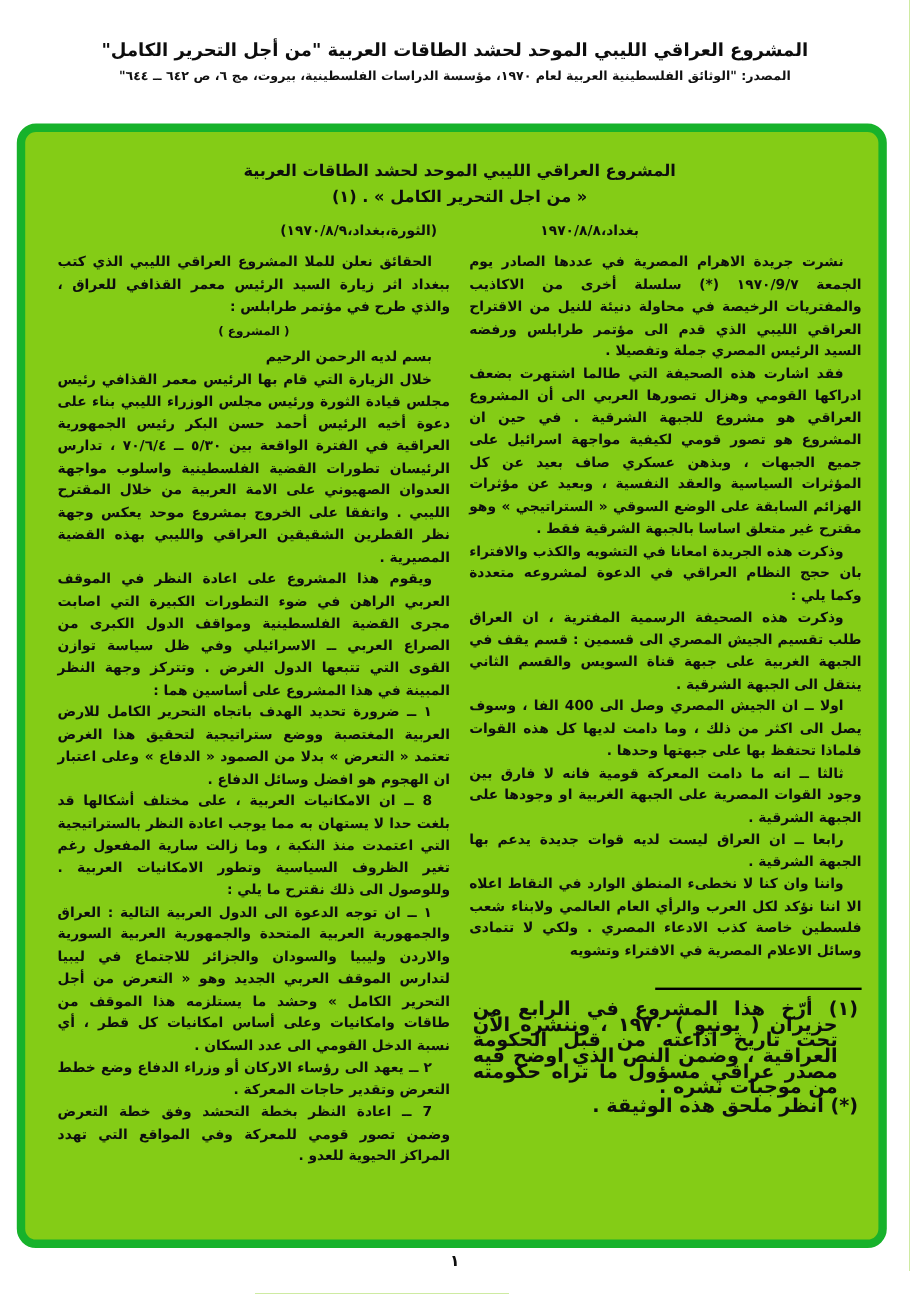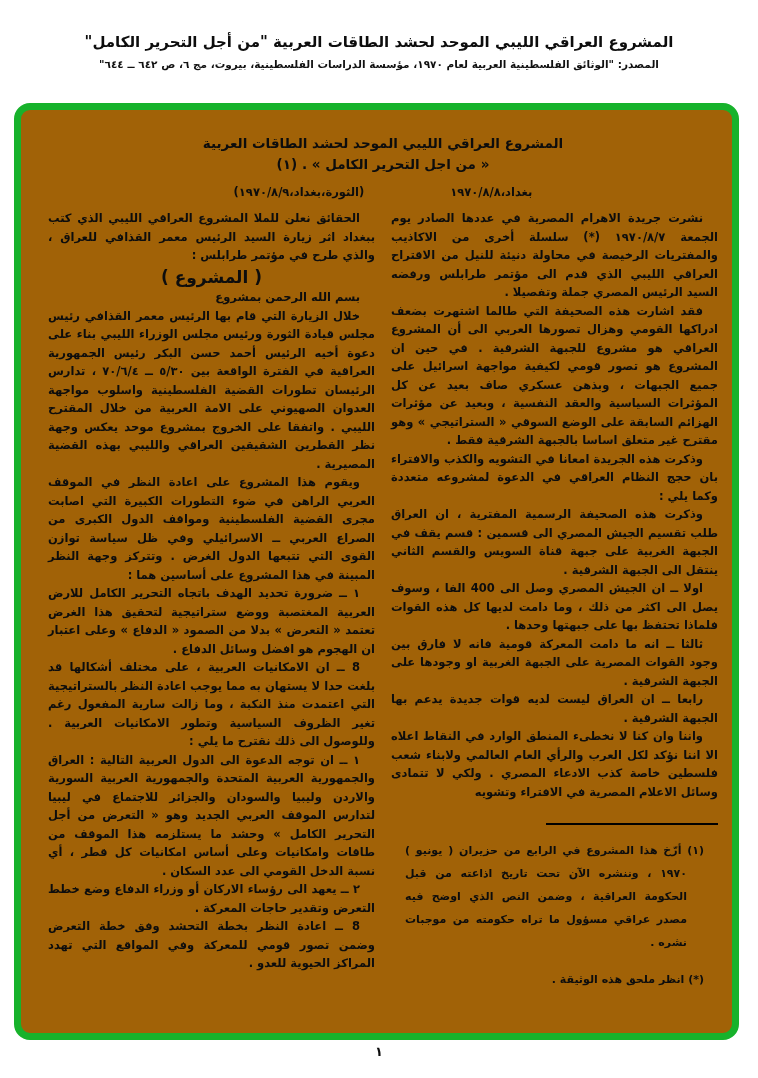--- a/index.html
+++ b/index.html
@@ -15,43 +15,43 @@
   .page-header { padding-top: 33px; text-align: center; direction: rtl; }
   .header-title { font-size: 15px; font-weight: bold; letter-spacing: 0; }
   .header-source { font-size: 10.5px; font-weight: bold; margin-top: 7px; color: #111; }
 
   .doc-frame {
     position: absolute;
     left: 14px; top: 103px;
     width: 725px; height: 937px;
     border: 7px solid #17b22b;
     border-radius: 16px;
-    background: #a16207;
+    background: #84cc16;
     padding: 12px 14px 0 27px;
     overflow: hidden;
     direction: rtl;
   }
   .doc-title { text-align: center; margin-top: 11px; font-weight: bold; font-size: 13.5px; line-height: 21px; }
   .dateline {
     display: flex; direction: rtl; justify-content: center; gap: 86px;
     margin-top: 10px; font-size: 11.5px; font-weight: bold;
   }
   .columns { display: flex; direction: rtl; gap: 16px; margin-top: 10px; }
   .col {
     width: 336px;
     font-size: 11.5px; font-weight: bold; line-height: 18.5px;
     text-align: justify;
   }
   p.para { margin: 0; text-indent: 15px; }
-  .subheading { text-align: center; font-size: 17px; font-weight: bold; margin: 3px 0 2px 0; }
+  .subheading { text-align: center; font-size: 10px; font-weight: bold; margin: 3px 0 2px 0; }
   .basmala { margin: 0; text-indent: 15px; }
 
   .footnote-block { margin-top: 22px; }
   .footnote-divider { width: 172px; height: 0; border-top: 2px solid #000; margin: 0 0 9px 0; }
-  p.footnote { margin: 14px; font-size: 11px; line-height: 23px; padding-right: 17px; text-indent: -17px; }
+  p.footnote { margin: 3px; font-size: 16px; line-height: 13px; padding-right: 17px; text-indent: -17px; }
 
   .page-number {
     position: absolute; left: 0; right: 0; top: 1044px;
     text-align: center; font-size: 13px; font-weight: bold;
   }
 </style>
 </head>
 <body>
 
 <header class="page-header">
@@ -66,45 +66,45 @@
   </div>
 
   <div class="dateline">
     <span>بغداد،١٩٧٠/٨/٨</span>
     <span>(الثورة،بغداد،١٩٧٠/٨/٩)</span>
   </div>
 
   <div class="columns">
 
     <div class="col">
-      <p class="para">نشرت جريدة الاهرام المصرية في عددها الصادر يوم الجمعة ١٩٧٠/٨/٧ (*) سلسلة أخرى من الاكاذيب والمفتريات الرخيصة في محاولة دنيئة للنيل من الاقتراح العراقي الليبي الذي قدم الى مؤتمر طرابلس ورفضه السيد الرئيس المصري جملة وتفصيلا .</p>
+      <p class="para">نشرت جريدة الاهرام المصرية في عددها الصادر يوم الجمعة ١٩٧٠/9/٧ (*) سلسلة أخرى من الاكاذيب والمفتريات الرخيصة في محاولة دنيئة للنيل من الاقتراح العراقي الليبي الذي قدم الى مؤتمر طرابلس ورفضه السيد الرئيس المصري جملة وتفصيلا .</p>
       <p class="para">فقد اشارت هذه الصحيفة التي طالما اشتهرت بضعف ادراكها القومي وهزال تصورها العربي الى أن المشروع العراقي هو مشروع للجبهة الشرقية . في حين ان المشروع هو تصور قومي لكيفية مواجهة اسرائيل على جميع الجبهات ، وبذهن عسكري صاف بعيد عن كل المؤثرات السياسية والعقد النفسية ، وبعيد عن مؤثرات الهزائم السابقة على الوضع السوقي « الستراتيجي » وهو مقترح غير متعلق اساسا بالجبهة الشرقية فقط .</p>
       <p class="para">وذكرت هذه الجريدة امعانا في التشويه والكذب والافتراء بان حجج النظام العراقي في الدعوة لمشروعه متعددة وكما يلي :</p>
       <p class="para">وذكرت هذه الصحيفة الرسمية المفترية ، ان العراق طلب تقسيم الجيش المصري الى قسمين : قسم يقف في الجبهة الغربية على جبهة قناة السويس والقسم الثاني ينتقل الى الجبهة الشرقية .</p>
       <p class="para">اولا ــ ان الجيش المصري وصل الى 400 الفا ، وسوف يصل الى اكثر من ذلك ، وما دامت لديها كل هذه القوات فلماذا تحتفظ بها على جبهتها وحدها .</p>
       <p class="para">ثالثا ــ انه ما دامت المعركة قومية فانه لا فارق بين وجود القوات المصرية على الجبهة الغربية او وجودها على الجبهة الشرقية .</p>
       <p class="para">رابعا ــ ان العراق ليست لديه قوات جديدة يدعم بها الجبهة الشرقية .</p>
       <p class="para">واننا وان كنا لا نخطىء المنطق الوارد في النقاط اعلاه الا اننا نؤكد لكل العرب والرأي العام العالمي ولابناء شعب فلسطين خاصة كذب الادعاء المصري . ولكي لا تتمادى وسائل الاعلام المصرية في الافتراء وتشويه</p>
 
       <div class="footnote-block">
         <div class="footnote-divider"></div>
         <p class="footnote">(١) أرّخ هذا المشروع في الرابع من حزيران ( يونيو ) ١٩٧٠ ، وننشره الآن تحت تاريخ اذاعته من قبل الحكومة العراقية ، وضمن النص الذي اوضح فيه مصدر عراقي مسؤول ما تراه حكومته من موجبات نشره .</p>
         <p class="footnote">(*) انظر ملحق هذه الوثيقة .</p>
       </div>
     </div>
 
     <div class="col">
       <p class="para">الحقائق نعلن للملا المشروع العراقي الليبي الذي كتب ببغداد اثر زيارة السيد الرئيس معمر القذافي للعراق ، والذي طرح في مؤتمر طرابلس :</p>
       <div class="subheading">( المشروع )</div>
-      <p class="para basmala">بسم الله الرحمن بمشروع</p>
+      <p class="para basmala">بسم لديه الرحمن الرحيم</p>
       <p class="para">خلال الزيارة التي قام بها الرئيس معمر القذافي رئيس مجلس قيادة الثورة ورئيس مجلس الوزراء الليبي بناء على دعوة أخيه الرئيس أحمد حسن البكر رئيس الجمهورية العراقية في الفترة الواقعة بين ٥/٣٠ ــ ٧٠/٦/٤ ، تدارس الرئيسان تطورات القضية الفلسطينية واسلوب مواجهة العدوان الصهيوني على الامة العربية من خلال المقترح الليبي . واتفقا على الخروج بمشروع موحد يعكس وجهة نظر القطرين الشقيقين العراقي والليبي بهذه القضية المصيرية .</p>
       <p class="para">ويقوم هذا المشروع على اعادة النظر في الموقف العربي الراهن في ضوء التطورات الكبيرة التي اصابت مجرى القضية الفلسطينية ومواقف الدول الكبرى من الصراع العربي ــ الاسرائيلي وفي ظل سياسة توازن القوى التي تتبعها الدول الغرض . وتتركز وجهة النظر المبينة في هذا المشروع على أساسين هما :</p>
       <p class="para">١ ــ ضرورة تحديد الهدف باتجاه التحرير الكامل للارض العربية المغتصبة ووضع ستراتيجية لتحقيق هذا الغرض تعتمد « التعرض » بدلا من الصمود « الدفاع » وعلى اعتبار ان الهجوم هو افضل وسائل الدفاع .</p>
       <p class="para">8 ــ ان الامكانيات العربية ، على مختلف أشكالها قد بلغت حدا لا يستهان به مما يوجب اعادة النظر بالستراتيجية التي اعتمدت منذ النكبة ، وما زالت سارية المفعول رغم تغير الظروف السياسية وتطور الامكانيات العربية . وللوصول الى ذلك نقترح ما يلي :</p>
       <p class="para">١ ــ ان توجه الدعوة الى الدول العربية التالية : العراق والجمهورية العربية المتحدة والجمهورية العربية السورية والاردن وليبيا والسودان والجزائر للاجتماع في ليبيا لتدارس الموقف العربي الجديد وهو « التعرض من أجل التحرير الكامل » وحشد ما يستلزمه هذا الموقف من طاقات وامكانيات وعلى أساس امكانيات كل قطر ، أي نسبة الدخل القومي الى عدد السكان .</p>
       <p class="para">٢ ــ يعهد الى رؤساء الاركان أو وزراء الدفاع وضع خطط التعرض وتقدير حاجات المعركة .</p>
-      <p class="para">8 ــ اعادة النظر بخطة التحشد وفق خطة التعرض وضمن تصور قومي للمعركة وفي المواقع التي تهدد المراكز الحيوية للعدو .</p>
+      <p class="para">7 ــ اعادة النظر بخطة التحشد وفق خطة التعرض وضمن تصور قومي للمعركة وفي المواقع التي تهدد المراكز الحيوية للعدو .</p>
     </div>
 
   </div>
 </section>
 
 <div class="page-number">١</div>
 
 </body></html>

